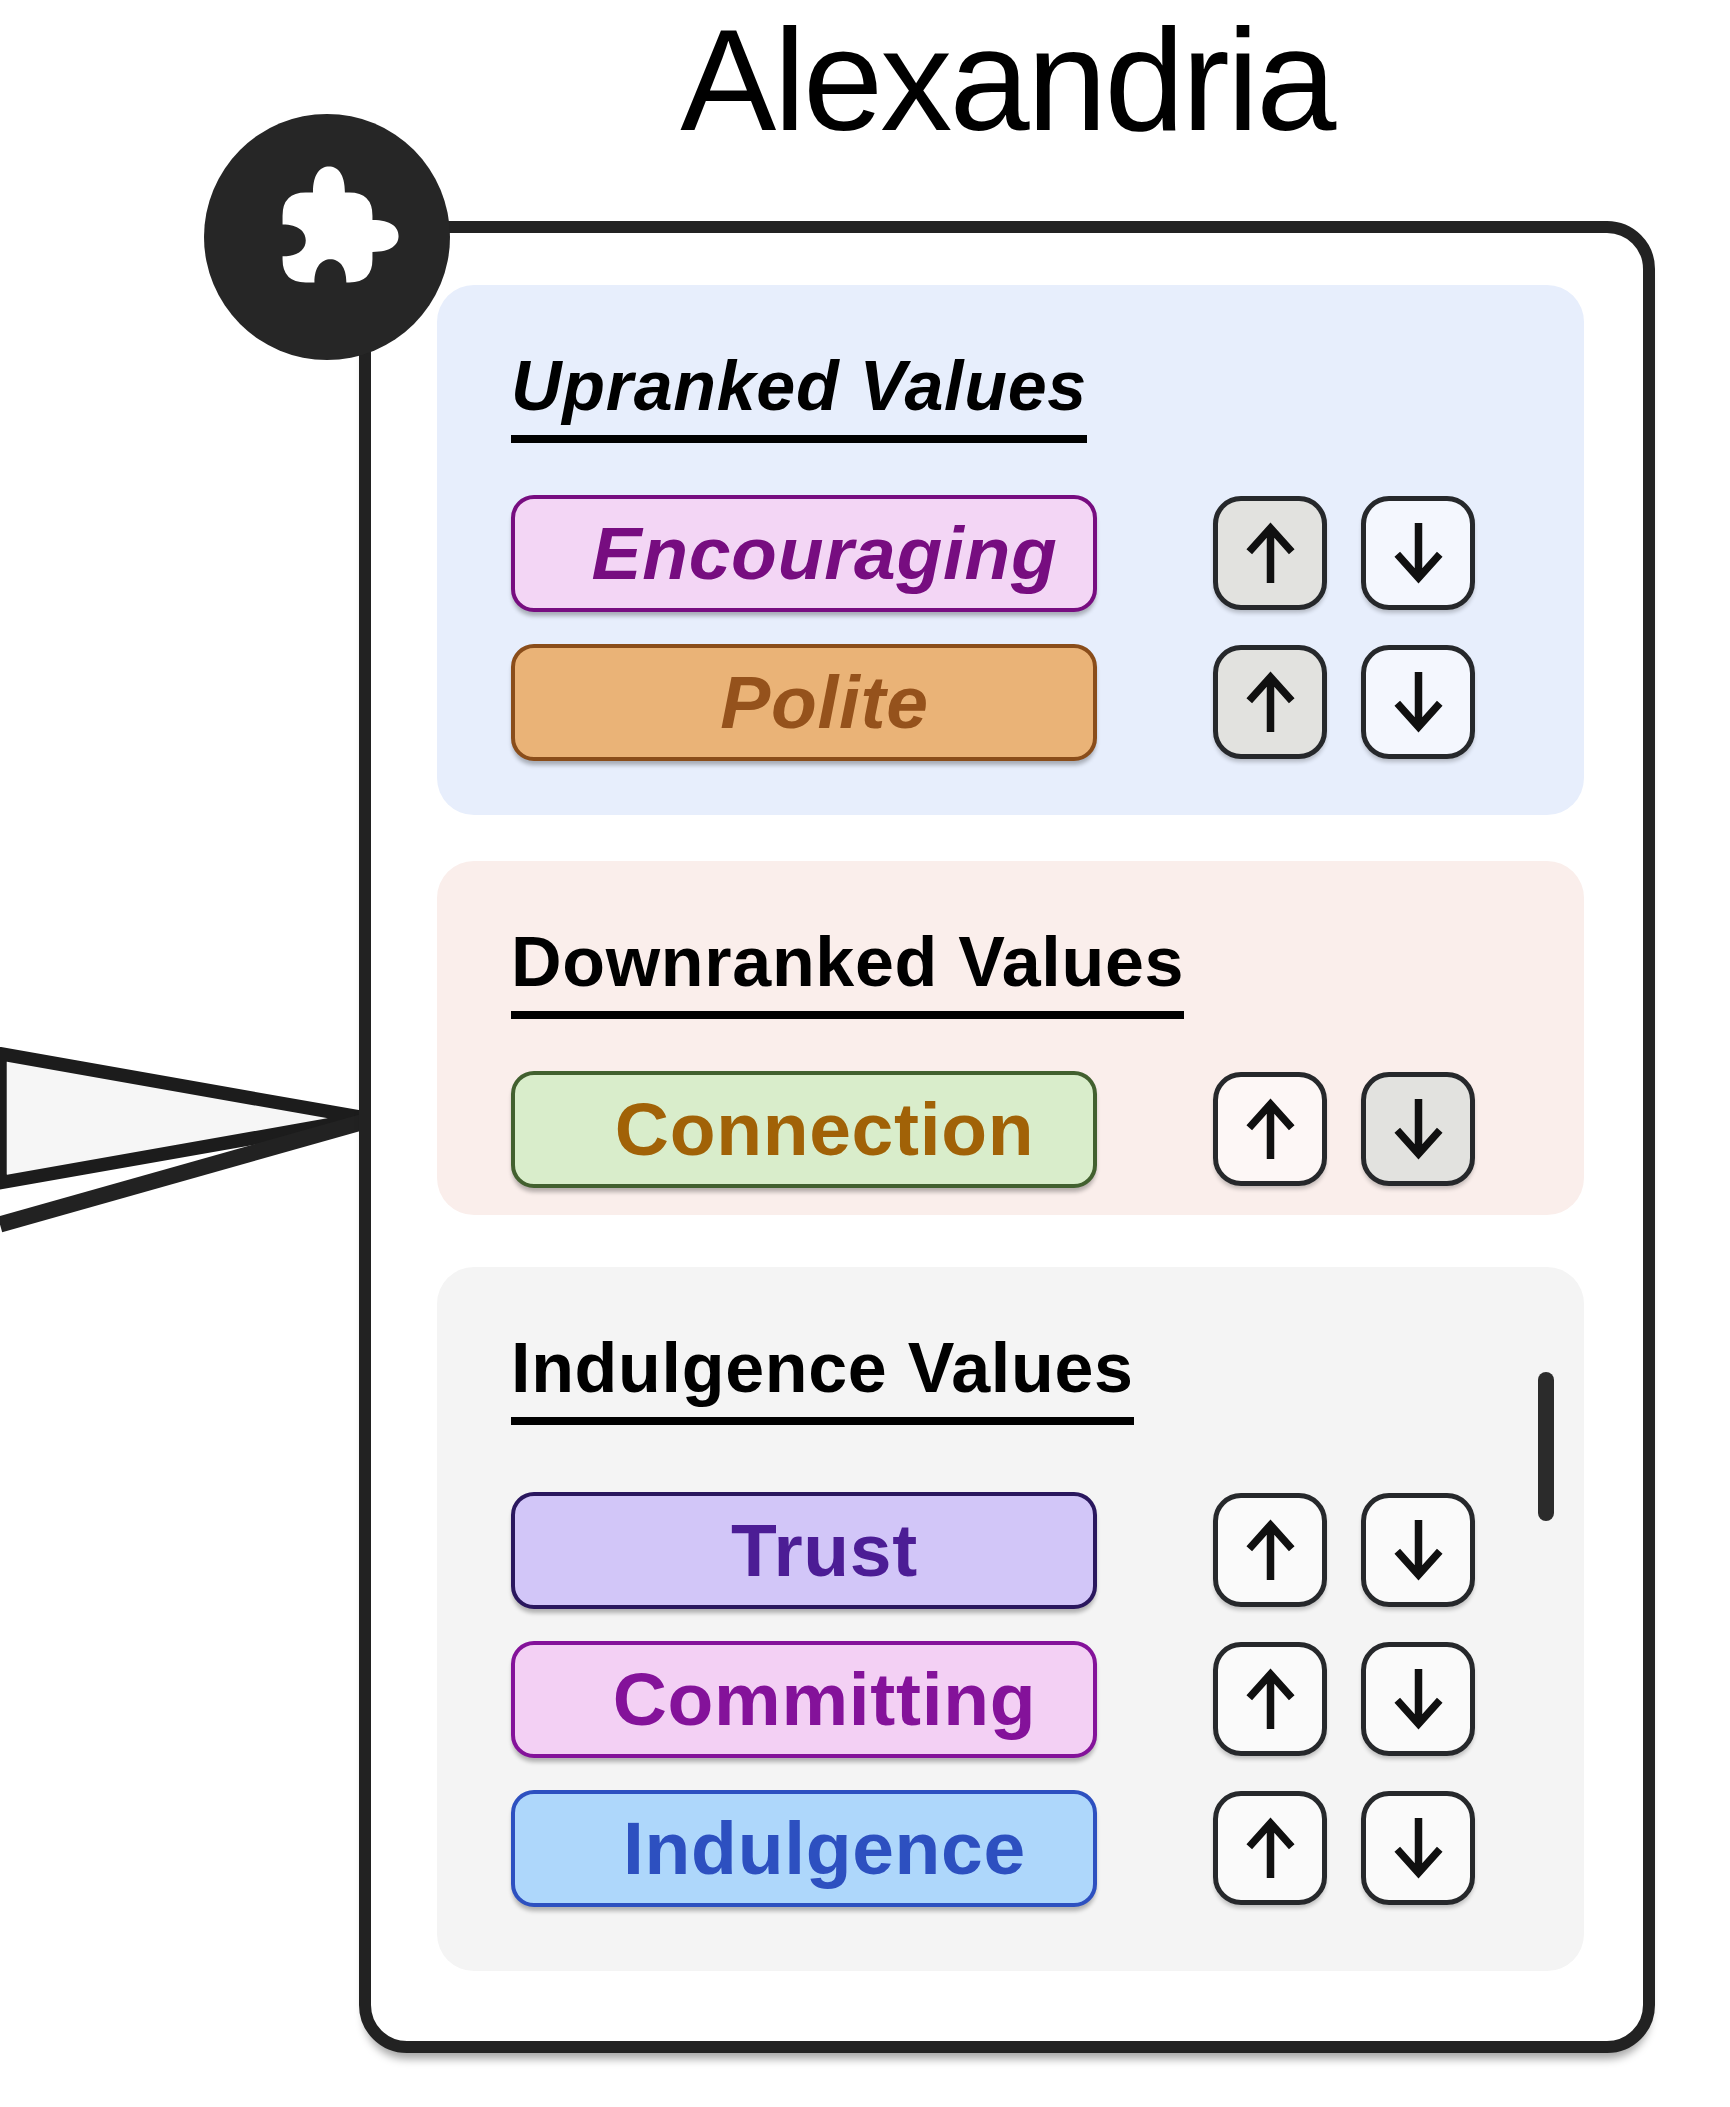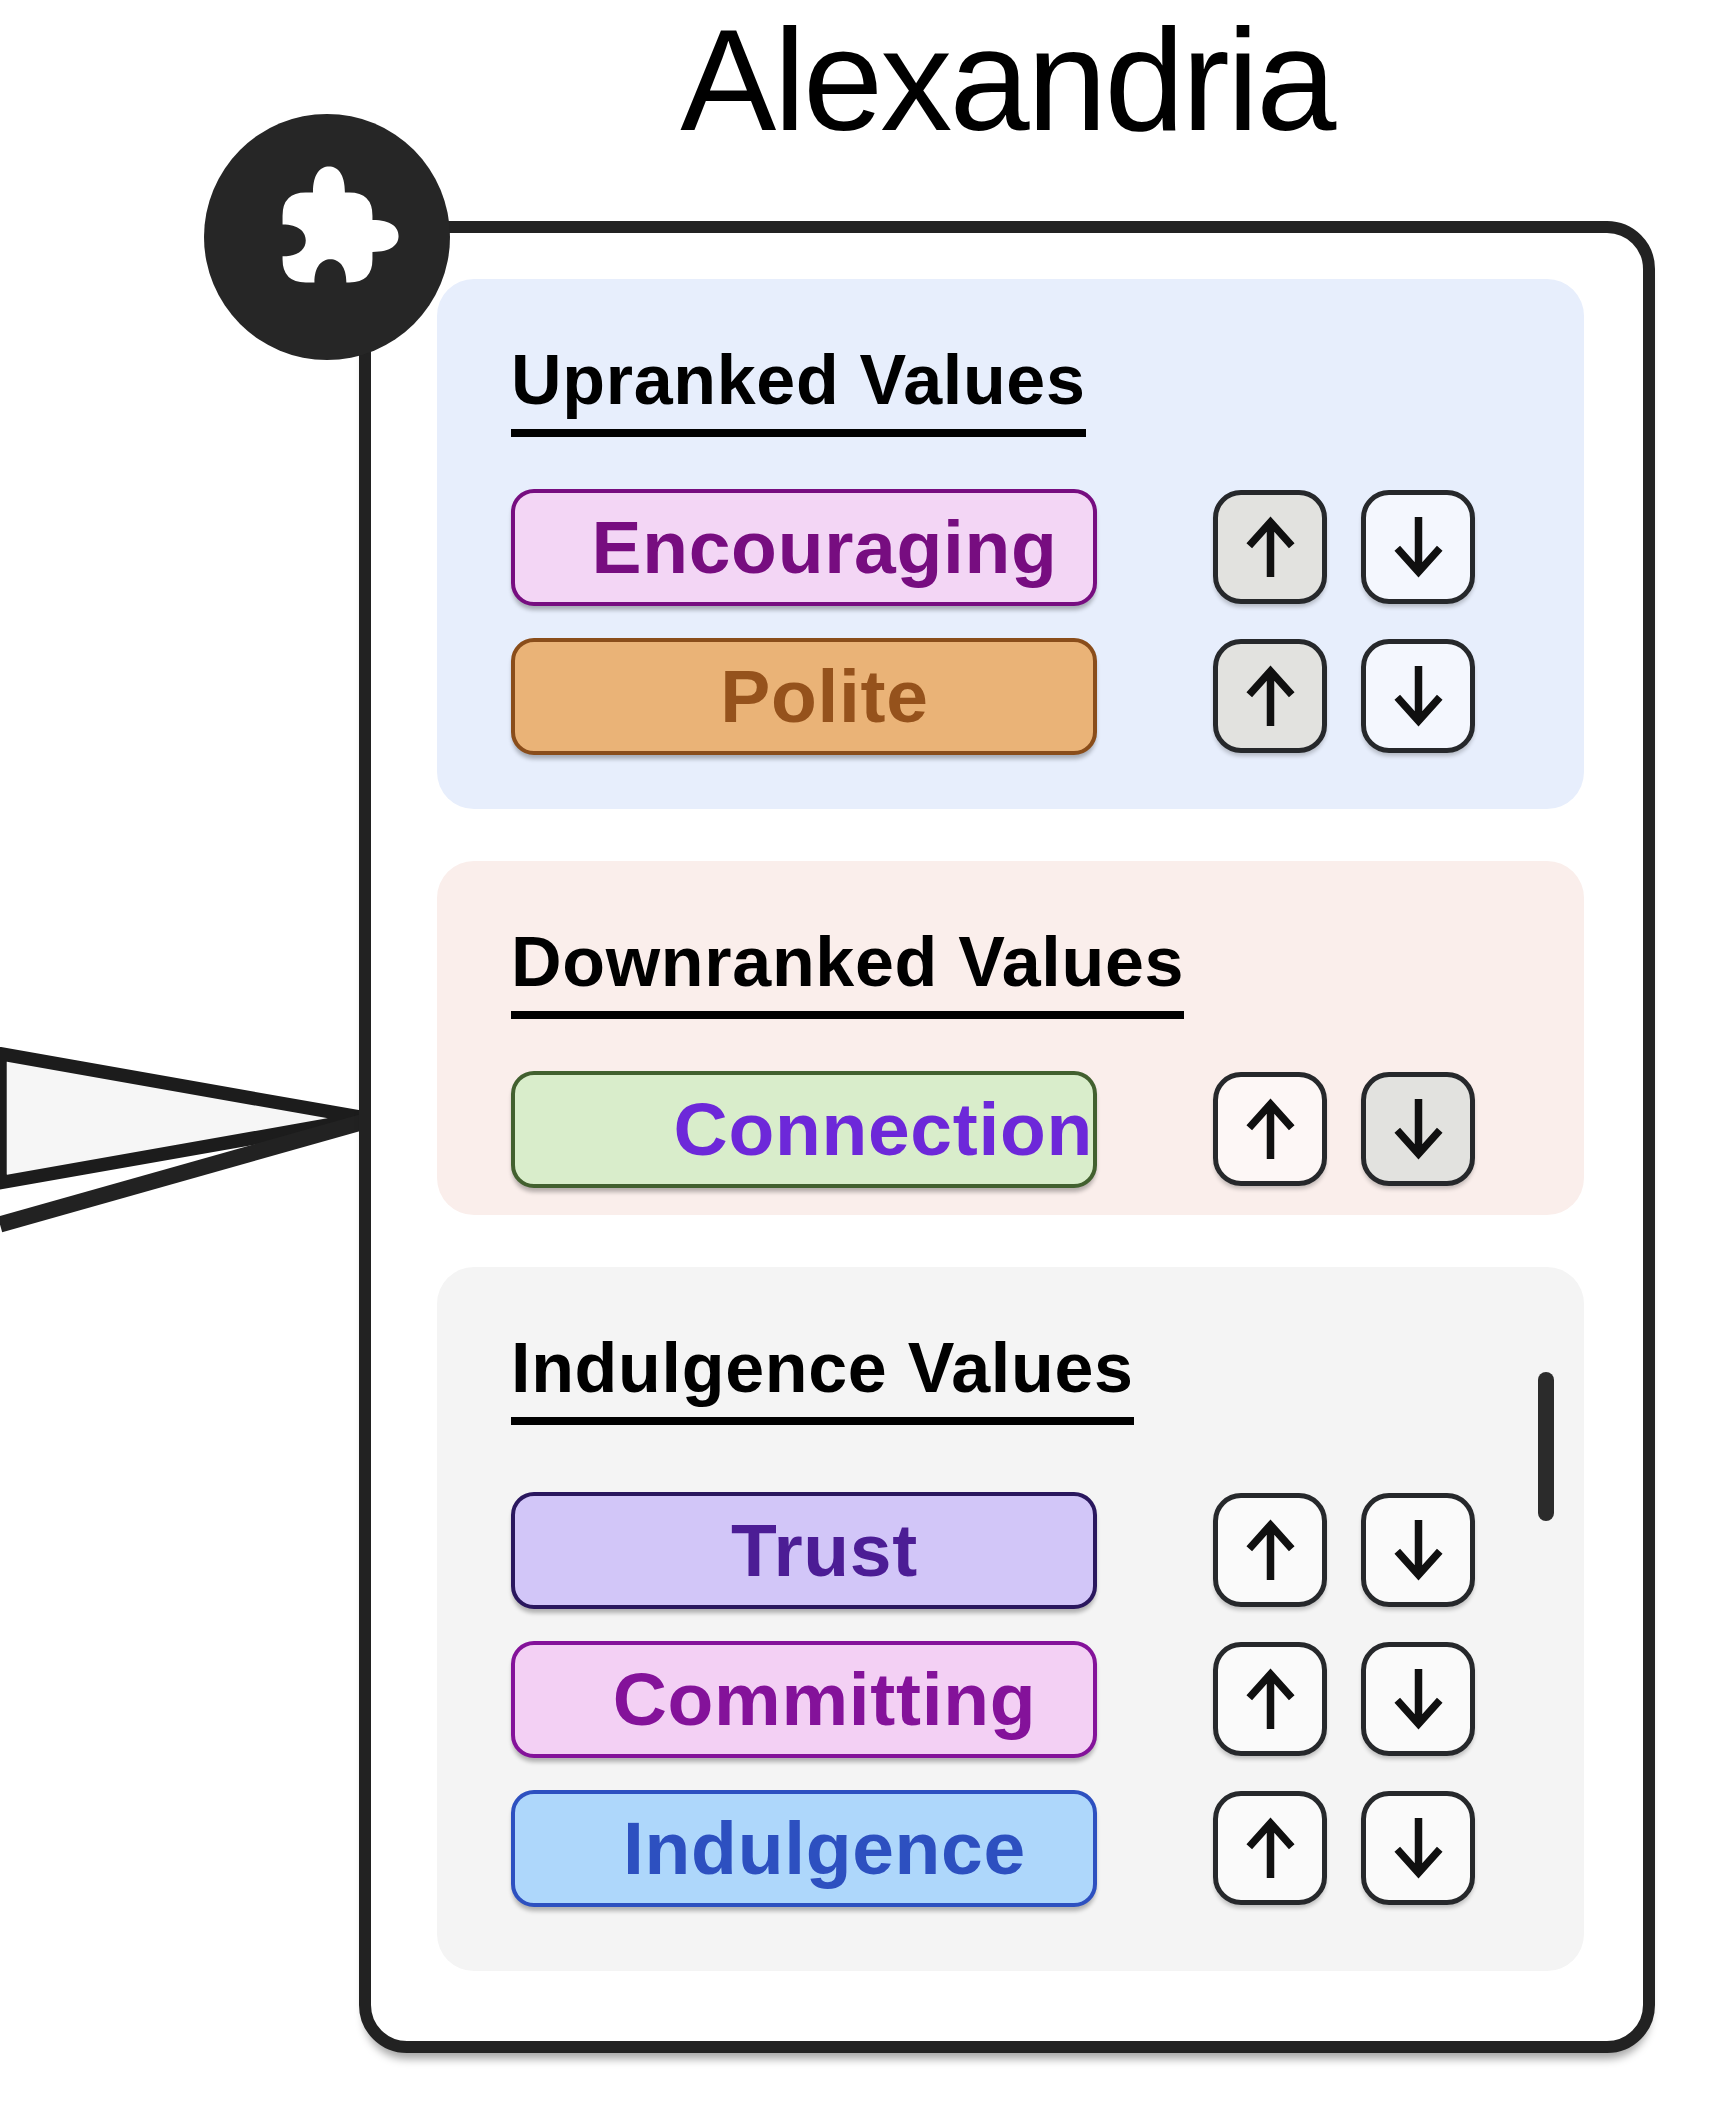--- a/index.html
+++ b/index.html
@@ -23,21 +23,21 @@
   .badge{
     position:absolute;left:204px;top:114px;width:246px;height:246px;border-radius:50%;
     background:#262626;z-index:5;display:flex;align-items:center;justify-content:center;
   }
   .badge svg{width:145px;height:145px;}
 
   .section{
     position:absolute;left:66px;width:1147px;box-sizing:border-box;
     border-radius:37px;padding:62px 0 0 74px;overflow:hidden;
   }
-  .sec-0{top:46px;height:530px;}
+  .sec-0{top:52px;height:530px;font-style:italic;}
   .sec-1{top:628px;height:354px;}
   .sec-2{top:1034px;height:704px;}
 
   .section-heading{
     display:inline-block;font-size:70px;font-weight:700;color:#000;
     line-height:1.12;letter-spacing:0.7px;
     border-bottom:8px solid #000;padding-bottom:9.4px;
   }
 
   .row{display:flex;align-items:center;height:117px;}
@@ -107,21 +107,21 @@
               <path d="M30 54 L30 11 M13 29 L30 10 L47 29" fill="none" stroke="#101010" stroke-width="6"></path>
             </svg>
           </button>
           <button class="rank-btn down">
             <svg viewBox="0 0 60 60">
               <path d="M30 6 L30 49 M13 31 L30 50 L47 31" fill="none" stroke="#101010" stroke-width="6"></path>
             </svg>
           </button>
         </div></div>
       <div class="section sec-1" style="background: rgb(250, 238, 235);"><div class="section-heading">Downranked Values</div><div class="row first">
-          <div class="pill" style="background: rgb(217, 237, 203); border-color: rgb(66, 96, 47); color: #6d28d9; justify-content: flex-end;">
+          <div class="pill" style="background: rgb(217, 237, 203); border-color: rgb(66, 96, 47); color: #a16207;">
             <span>Connection</span>
           </div>
           <button class="rank-btn up">
             <svg viewBox="0 0 60 60">
               <path d="M30 54 L30 11 M13 29 L30 10 L47 29" fill="none" stroke="#101010" stroke-width="6"></path>
             </svg>
           </button>
           <button class="rank-btn down active">
             <svg viewBox="0 0 60 60">
               <path d="M30 6 L30 49 M13 31 L30 50 L47 31" fill="none" stroke="#101010" stroke-width="6"></path>

